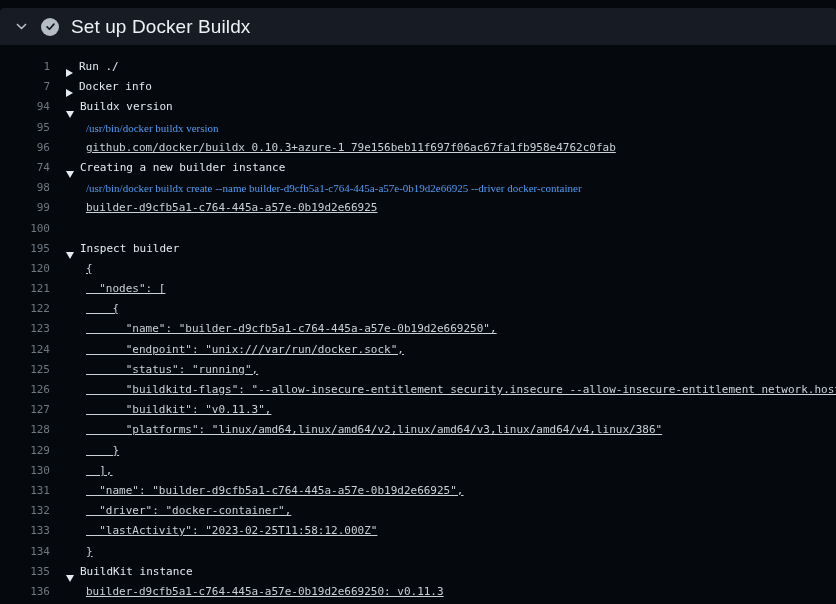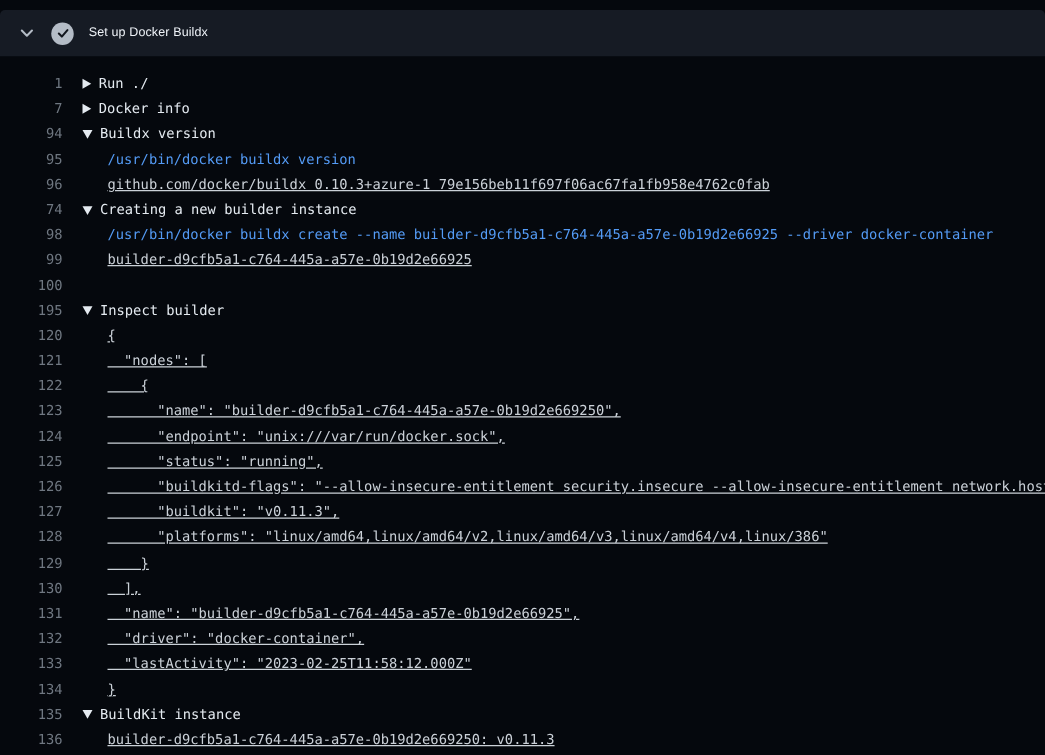--- a/index.html
+++ b/index.html
@@ -40,21 +40,21 @@
     width: 18px; height: 18px;
     border-radius: 50%;
     background: var(--icon-gray);
     display: flex; align-items: center; justify-content: center;
     margin-left: 13px;
     flex: none;
   }
   .step-title {
     margin-left: 12px;
     font-family: "Liberation Sans", sans-serif;
-    font-size: 10px;
+    font-size: 19px;
     color: var(--title-color);
     letter-spacing: .1px;
   }
 
   
   .log {
     position: absolute;
     top: 45px; left: 0;
     width: 836px;
     padding-top: 12px;
@@ -69,21 +69,21 @@
     overflow: hidden;
   }
   .line-num {
     flex: none;
     width: 50px;
     text-align: right;
     color: var(--line-number-color);
   }
   .row-body {
     display: flex;
-    align-items: center;
+    align-items: flex-end;
     margin-left: 16px;
     white-space: pre;
   }
   .log-row.output .row-body,
   .log-row.command .row-body { margin-left: 36px; }
 
   .tri {
     width: 0; height: 0;
     flex: none;
     margin-right: 6px;
@@ -93,21 +93,21 @@
     border-top: 4.5px solid transparent;
     border-bottom: 4.5px solid transparent;
   }
   .tri-down {
     border-top: 7px solid var(--group-title-color);
     border-left: 4.5px solid transparent;
     border-right: 4.5px solid transparent;
   }
 
   .log-row.group   .line-text { color: var(--group-title-color); }
-  .log-row.command .line-text { color: var(--command-color); }
+  .log-row.command .line-text { color: var(--command-color); font-family: Liberation Serif, serif; }
   .log-row.output  .line-text { color: var(--output-color); text-decoration: underline; }
 </style>
 </head>
 <body>
 
 <div class="step-header">
   <span>
     <svg class="chevron" viewBox="0 0 16 16">
       <path d="M3 5.5 L8 10.5 L13 5.5" fill="none" stroke="#b4bcc6" stroke-width="2" stroke-linecap="round" stroke-linejoin="round"></path>
     </svg>

